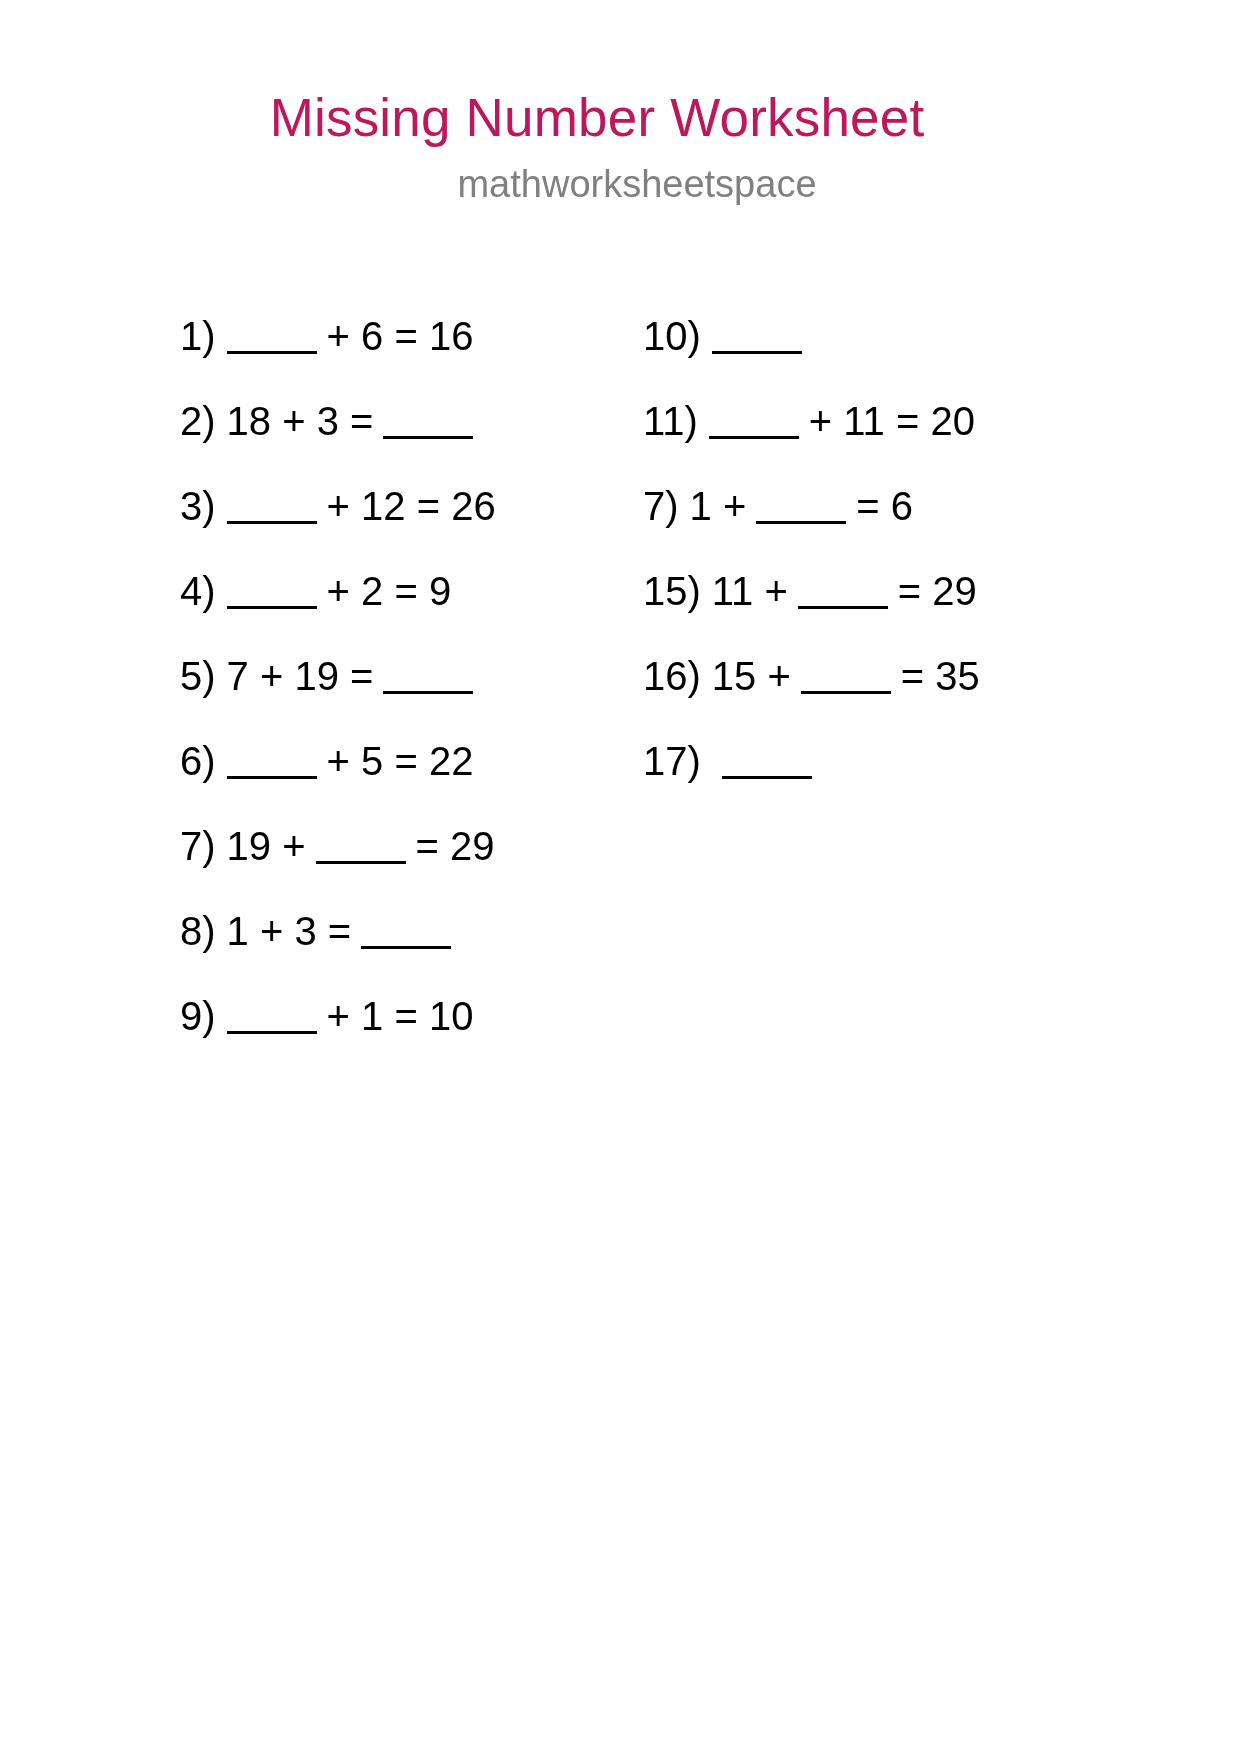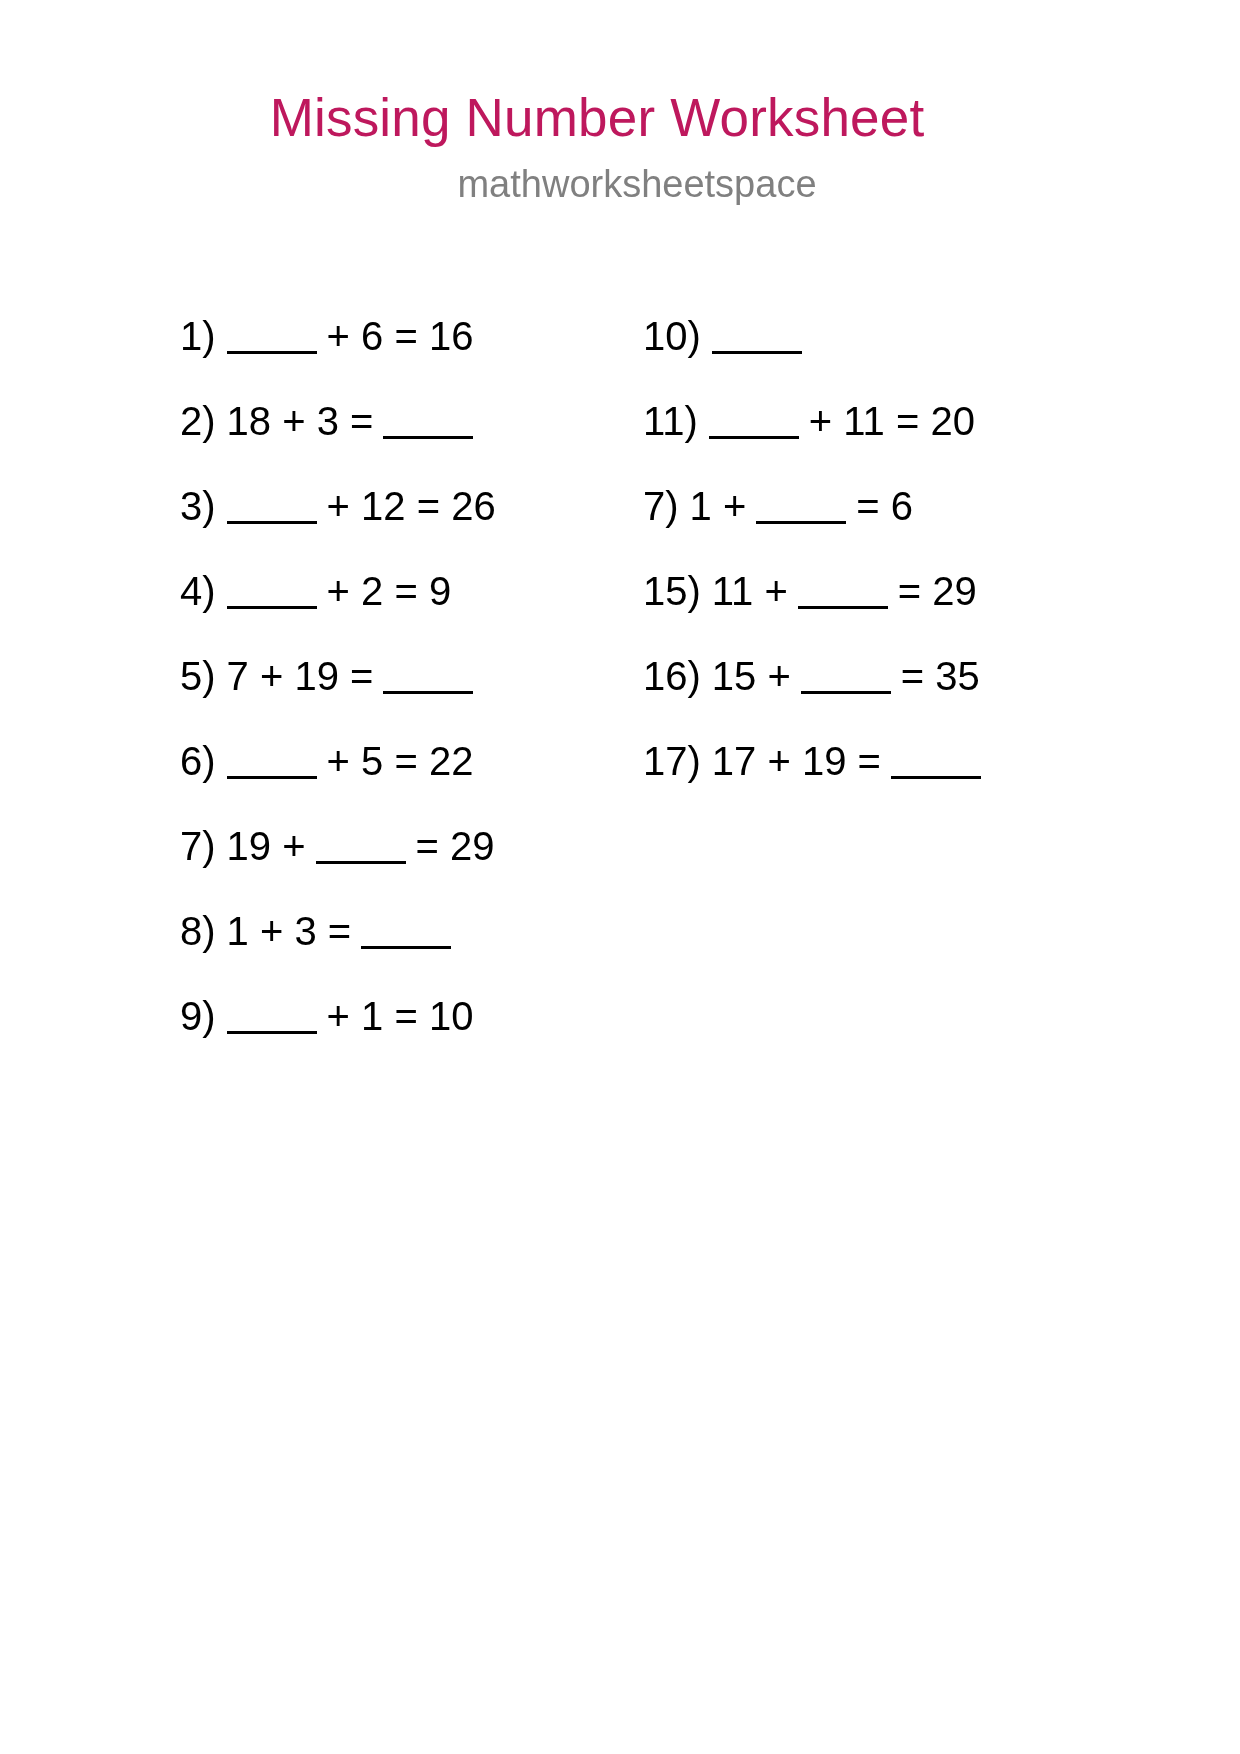--- a/index.html
+++ b/index.html
@@ -143,17 +143,16 @@
         <span>= 29</span>
       </div>
       <div class="problem">
         <span class="num">16)</span>
         <span>15 +</span>
         <span class="blank mid"></span>
         <span>= 35</span>
       </div>
       <div class="problem">
         <span class="num">17)</span>
-        <span>17 + 19 =</span>
         <span class="blank end"></span>
       </div>
     </div>
 </div>
 
 </body></html>

